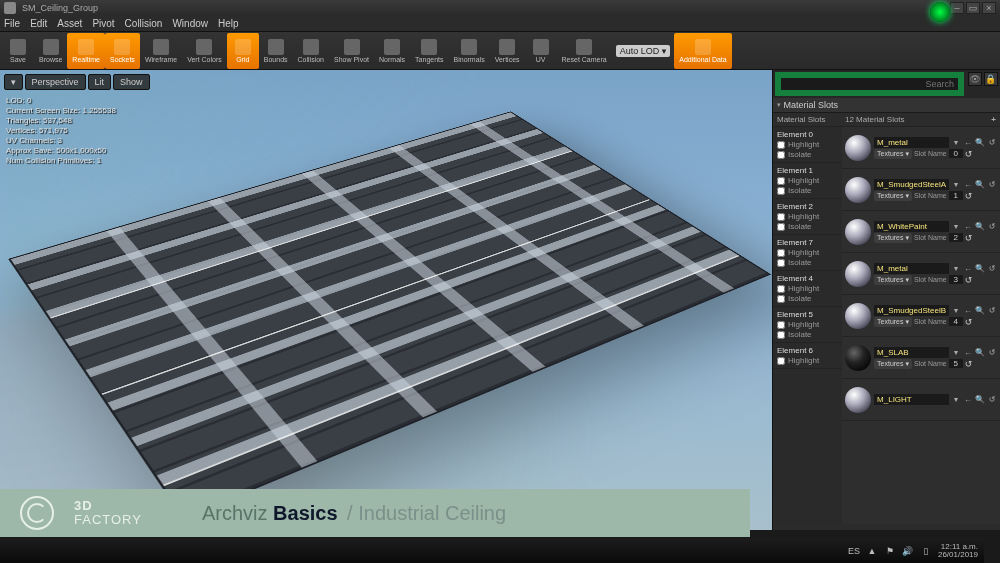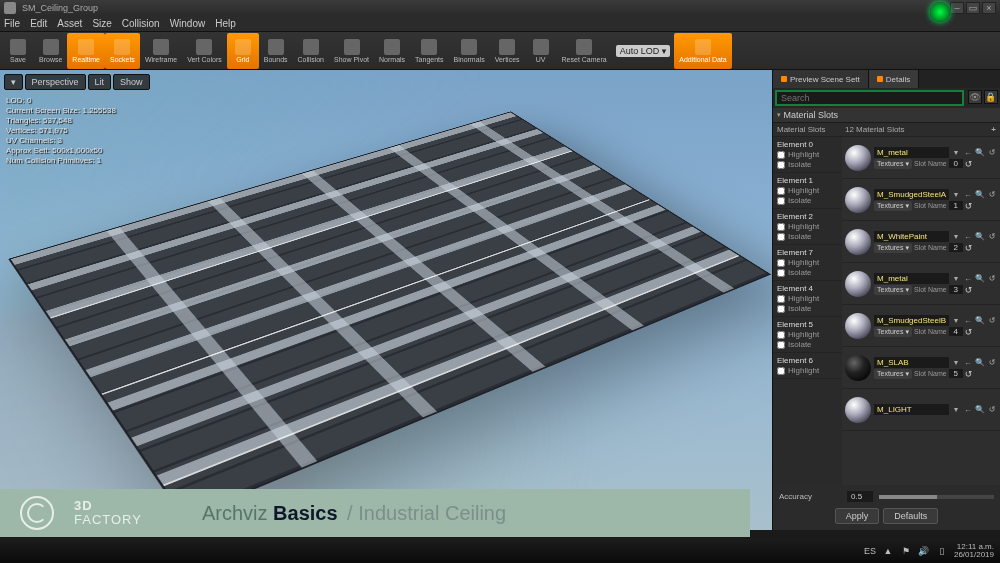--- a/index.html
+++ b/index.html
@@ -40,21 +40,21 @@
 .bg-blur { position: absolute; inset: 0; background: linear-gradient(135deg, rgba(120,180,180,.25) 0%, transparent 40%), radial-gradient(ellipse at 20% 80%, rgba(160,190,190,.4), transparent 50%); filter: blur(8px); }
 .bg-building { position: absolute; left: -10%; bottom: -5%; width: 50%; height: 55%; background: linear-gradient(#9ab, #abc); transform: skewY(-8deg); filter: blur(10px); opacity: .6; }
 
 
 .right-panel { width: 228px; background: #2c2c2c; display: flex; flex-direction: column; color: #ccc; font-size: 9px; border-left: 1px solid #111; }
 .panel-tabs { display: flex; background: #222; height: 18px; }
 .panel-tab { padding: 2px 8px; background: #333; border-right: 1px solid #111; display: flex; align-items: center; gap: 3px; font-size: 8px; cursor: pointer; }
 .panel-tab.active { background: #3a3a3a; }
 .panel-tab .dot { width: 6px; height: 6px; background: #f80; border-radius: 1px; }
 .search-row { display: flex; padding: 2px; background: #262626; }
-.search-row input { flex: 1; background: #1a1a1a; border: 2px solid #15803d; color: #888; font-size: 9px; padding: 1px 4px; }
+.search-row input { flex: 1; background: #1a1a1a; border: 6px solid #15803d; color: #888; font-size: 9px; padding: 1px 4px; text-align: right; }
 .search-row .icons { display: flex; gap: 2px; margin-left: 4px; }
 .search-row .icons span { width: 14px; height: 14px; background: #3a3a3a; border: 1px solid #111; cursor: pointer; display:flex; align-items:center; justify-content:center; font-size:9px; color:#999; }
 .section-header { background: #333; padding: 2px 4px; font-size: 9px; border-bottom: 1px solid #1a1a1a; display:flex; align-items:center; }
 .section-header::before { content: "▾"; font-size: 7px; margin-right: 3px; color: #999; }
 .mat-slots-area { flex: 1; overflow-y: auto; display: flex; }
 .mat-left { width: 72px; background: #2a2a2a; }
 .mat-right { flex: 1; background: #2e2e2e; }
 .mat-header-row { display: flex; padding: 2px 4px; font-size: 8px; color: #aaa; border-bottom: 1px solid #222; }
 .mat-header-row .plus { margin-left: auto; cursor: pointer; font-weight:bold; }
 .element-item { padding: 3px 4px; border-bottom: 1px solid #232323; }
@@ -89,21 +89,21 @@
 .banner .logo { display: flex; align-items: center; gap: 20px; }
 .banner .logo-mark { width: 34px; height: 34px; border: 2.5px solid #e6efe8; border-radius: 50%; position: relative; }
 .banner .logo-mark::after { content: ""; position: absolute; inset: 5px; border: 2px solid #e6efe8; border-radius: 50%; border-right-color: transparent; }
 .banner .logo-text { color: #e6efe8; font-size: 13px; line-height: 1.05; letter-spacing: 1px; }
 .banner .logo-text b { font-weight: 700; }
 .banner .title { font-size: 20px; color: #58756a; font-weight: 300; }
 .banner .title b { color: #0f172a; font-weight: 700; }
 .banner .title .sub { color: #7a908a; margin-left: 4px; }
 
 
-.taskbar { position: absolute; bottom: 0; left: 0; right: 0; height: 24px; background: linear-gradient(#1c1c1c,#0a0a0a); display: flex; align-items: center; padding: 0 6px; color: #bbb; font-size: 9px; }
+.taskbar { position: absolute; bottom: 0; left: 0; right: 16px; height: 24px; background: linear-gradient(#1c1c1c,#0a0a0a); display: flex; align-items: center; padding: 0 6px; color: #bbb; font-size: 9px; }
 .taskbar .tray { margin-left: auto; display: flex; align-items: center; gap: 6px; }
 .taskbar .tray .clock { text-align: right; line-height: 1; font-size: 8px; }
 .taskbar .tray span.icon { width: 12px; height: 12px; display: inline-flex; align-items: center; justify-content: center; }
 
 ::-webkit-scrollbar { width: 8px; }
 ::-webkit-scrollbar-track { background: #1a1a1a; }
 ::-webkit-scrollbar-thumb { background: #444; }
 </style>
 </head>
 <body>
@@ -116,21 +116,21 @@
     <span>–</span>
     <span>▭</span>
     <span>×</span>
   </div>
 </div>
 
 <div class="menubar">
   <span>File</span>
   <span>Edit</span>
   <span>Asset</span>
-  <span>Size</span>
+  <span>Pivot</span>
   <span>Collision</span>
   <span>Window</span>
   <span>Help</span>
 </div>
 
 <div class="toolbar" id="toolbar">
     <div class="tool-btn">
       <div class="icon"></div>
       <span>Save</span>
     </div>
@@ -212,39 +212,29 @@
       <div class="vp-btn">Perspective</div>
       <div class="vp-btn">Lit</div>
       <div class="vp-btn">Show</div>
     </div>
     <div class="viewport-stats" id="vpstats">
         <div>LOD: 0</div>
         <div>Current Screen Size: 1.255538</div>
         <div>Triangles: 537,548</div>
         <div>Vertices: 571,975</div>
         <div>UV Channels: 3</div>
-        <div>Approx Sett: 500x1,000x50</div>
+        <div>Approx Save: 500x1,000x50</div>
         <div>Num Collision Primitives: 1</div>
       </div>
     <div class="mesh-scene">
       <div class="mesh-plane"></div>
     </div>
   </div>
 
   <div class="right-panel">
-    <div class="panel-tabs">
-      <div class="panel-tab">
-          <span class="dot"></span>
-          <span>Preview Scene Sett</span>
-        </div>
-      <div class="panel-tab active">
-          <span class="dot"></span>
-          <span>Details</span>
-        </div>
-    </div>
     <div class="search-row">
       <input placeholder="Search" style="">
       <div class="icons">
         <span>👁</span>
         <span>🔒</span>
       </div>
     </div>
     <div class="section-header">
         <span>Material Slots</span>
       </div>
@@ -407,31 +397,20 @@
                 <span class="mini">▾</span>
                 <span class="mini">←</span>
                 <span class="mini">🔍</span>
                 <span class="mini">↺</span>
               </div>
             </div>
           </div>
         </div>
     </div>
     <div class="bottom-section">
-      <div class="slider-row">
-        <span class="label">Accuracy</span>
-        <span class="val">0.5</span>
-        <div class="track">
-            <div class="fill" style="width:50%"></div>
-          </div>
-      </div>
-      <div class="btn-row">
-        <button>Apply</button>
-        <button>Defaults</button>
-      </div>
     </div>
   </div>
 </div>
 
 <div class="banner">
   <div class="logo">
     <div class="logo-mark"></div>
     <div class="logo-text">
       <b>3D</b><br><span>FACTORY</span>
     </div>

